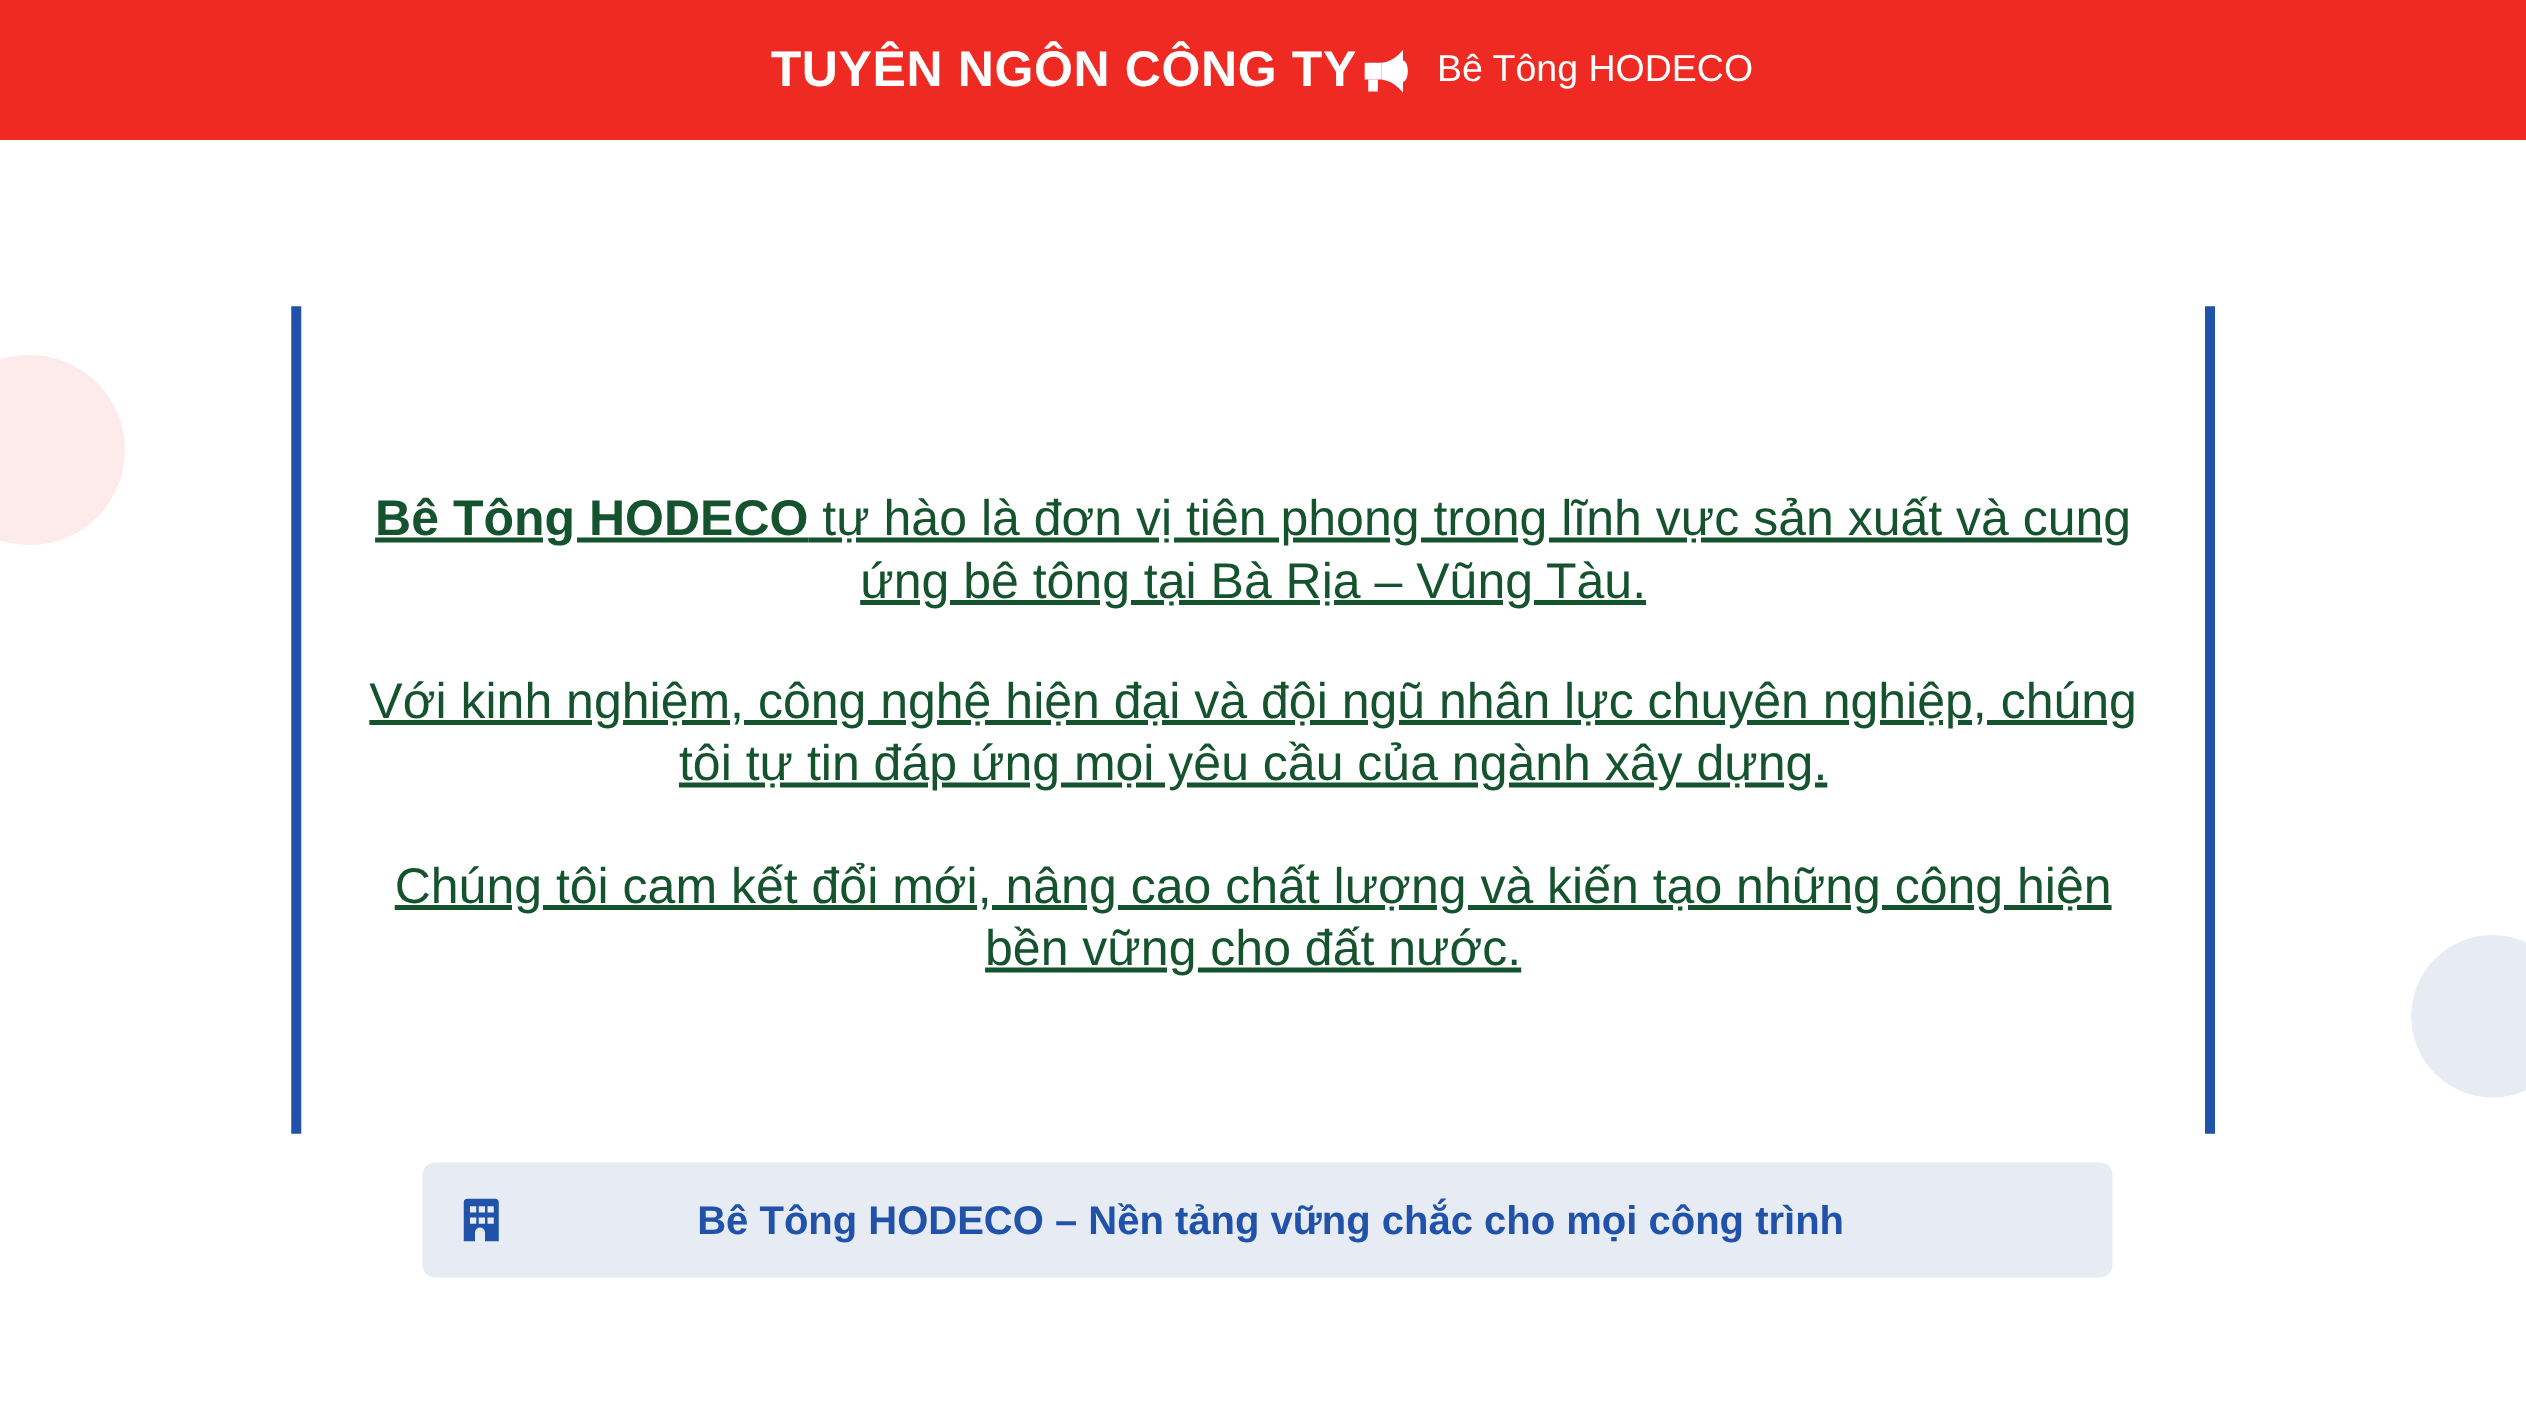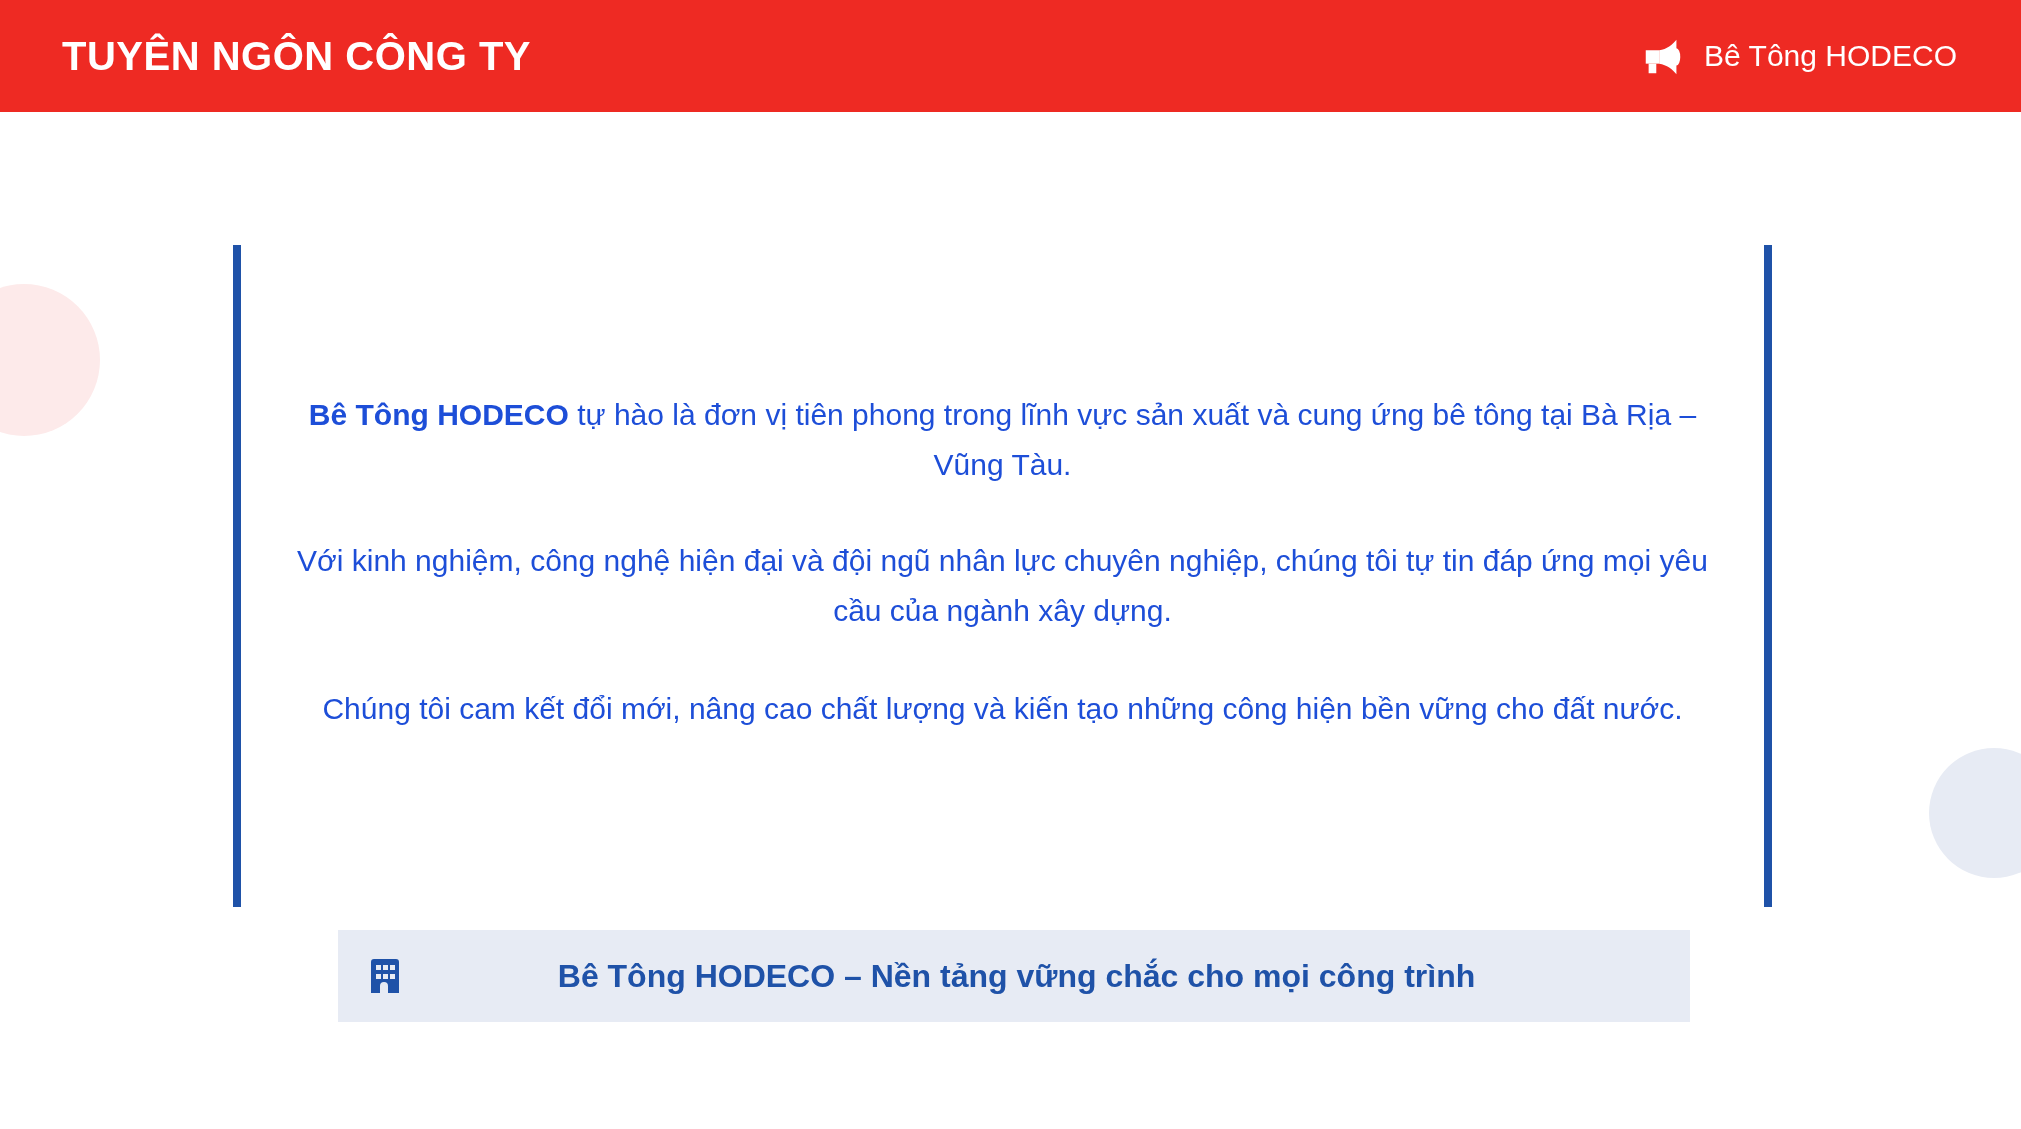--- a/index.html
+++ b/index.html
@@ -44,21 +44,21 @@
 
   
   .header {
     position: absolute;
     left: 0; top: 0;
     width: 2021px;
     height: 112px;
     background: #ee2a23;
     display: flex;
     align-items: center;
-    justify-content: space-between;
+    justify-content: center;
     padding: 0 64px 0 62px;
     z-index: 5;
   }
   .header-title {
     color: #ffffff;
     font-size: 40px;
     font-weight: bold;
     letter-spacing: 0.5px;
     line-height: 1;
     white-space: nowrap;
@@ -106,40 +106,41 @@
     top: 0;
     width: 1523px;
     height: 662px;
     padding: 0 40px;
     display: flex;
     flex-direction: column;
     justify-content: flex-start;
   }
 
   .para {
-    color: #1d4ed8;
-    font-size: 30px;
+    color: #14532d;
+    font-size: 40px;
     line-height: 50px;
     text-align: center;
     width: 100%;
+    text-decoration: underline;
   }
   .para-1 { margin-top: 145px; }
   .para-2 { margin-top: 46px; }
   .para-3 { margin-top: 48px; }
   .para b { font-weight: bold; }
 
   
   .banner {
     position: absolute;
     left: 338px;
     top: 930px;
     width: 1352px;
     height: 92px;
     background: #e7ebf4;
-    border-radius: 0;
+    border-radius: 10px;
     display: flex;
     align-items: center;
     z-index: 3;
   }
   .banner-icon {
     width: 36px;
     height: 40px;
     margin-left: 29px;
     flex: 0 0 auto;
     display: block;

